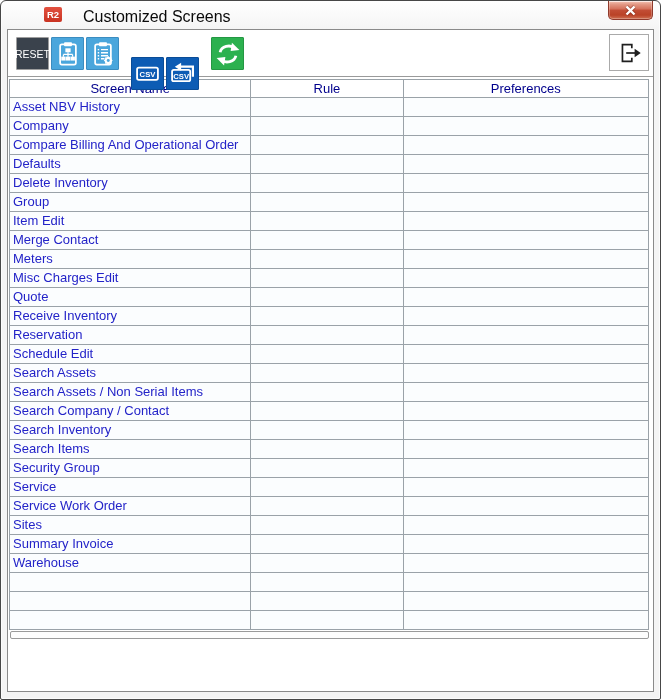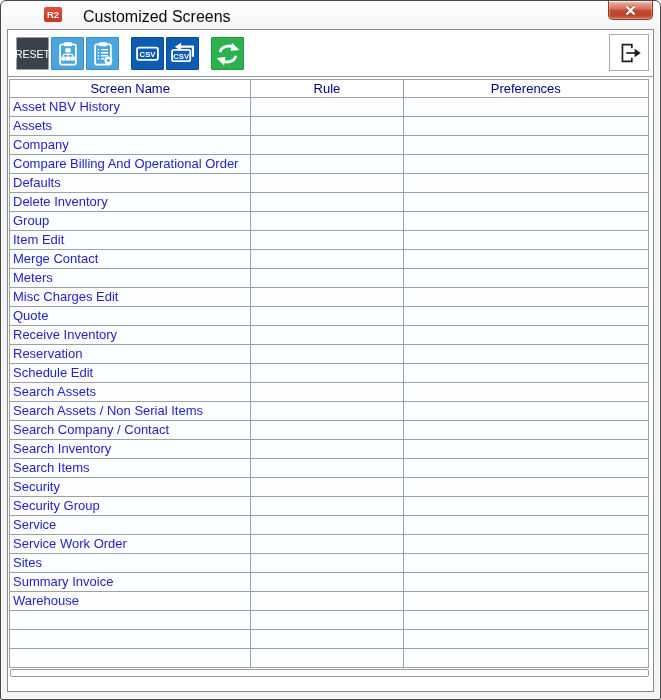--- a/index.html
+++ b/index.html
@@ -22,21 +22,21 @@
   
   .content{position:absolute;left:6px;right:6px;top:28px;bottom:7px;
     background:#ffffff;border:1px solid #8a8a8a;overflow:hidden;}
   
   .toolbar{position:relative;height:46px;border-bottom:1px solid #9a9a9a;background:#fff;}
   .tbtn{position:absolute;top:7px;width:33px;height:33px;border:1px solid rgba(0,0,0,.18);
     padding:0;display:flex;align-items:center;justify-content:center;cursor:pointer;border-radius:1px;}
   .tbtn.reset{left:8px;background:#3a424c;border:1px solid #9e9e9e;}
   .reset-label{color:#fff;font-size:10.5px;font-weight:normal;letter-spacing:0;white-space:nowrap;}
   .tbtn.lblue{background:#4aa6dc;border-color:#3b8cc0;}
-  .tbtn.blue{background:#0d5cb4;border-color:#0a4c96;}
+  .tbtn.blue{background:#0d5cb4;border-color:#0a4c96;margin-top:20px;}
   .tbtn.green{background:#2cb14f;border-color:#249743;}
   .tbtn.b2{left:43px;} .tbtn.b3{left:78px;} .tbtn.b4{left:123px;}
   .tbtn.b5{left:158px;} .tbtn.b6{left:203px;}
   .exit-button{position:absolute;top:4px;right:4px;width:40px;height:37px;
     background:#fff;border:1px solid #aaaaaa;display:flex;align-items:center;
     justify-content:center;padding:0;cursor:pointer;}
   
   table{border-collapse:collapse;table-layout:fixed;width:640px;margin:2px 0 0 1px;
     font-size:13px;}
   th,td{border:1px solid #9aa2a8;overflow:hidden;white-space:nowrap;}
@@ -141,25 +141,20 @@
           <th>Preferences</th>
         </tr>
       </thead>
       <tbody>
           <tr>
             <td>Asset NBV History</td>
             <td></td>
             <td></td>
           </tr>
           <tr>
-            <td>Assets</td>
-            <td></td>
-            <td></td>
-          </tr>
-          <tr>
             <td>Company</td>
             <td></td>
             <td></td>
           </tr>
           <tr>
             <td>Compare Billing And Operational Order</td>
             <td></td>
             <td></td>
           </tr>
           <tr>
@@ -232,25 +227,20 @@
             <td></td>
             <td></td>
           </tr>
           <tr>
             <td>Search Inventory</td>
             <td></td>
             <td></td>
           </tr>
           <tr>
             <td>Search Items</td>
-            <td></td>
-            <td></td>
-          </tr>
-          <tr>
-            <td>Security</td>
             <td></td>
             <td></td>
           </tr>
           <tr>
             <td>Security Group</td>
             <td></td>
             <td></td>
           </tr>
           <tr>
             <td>Service</td>

